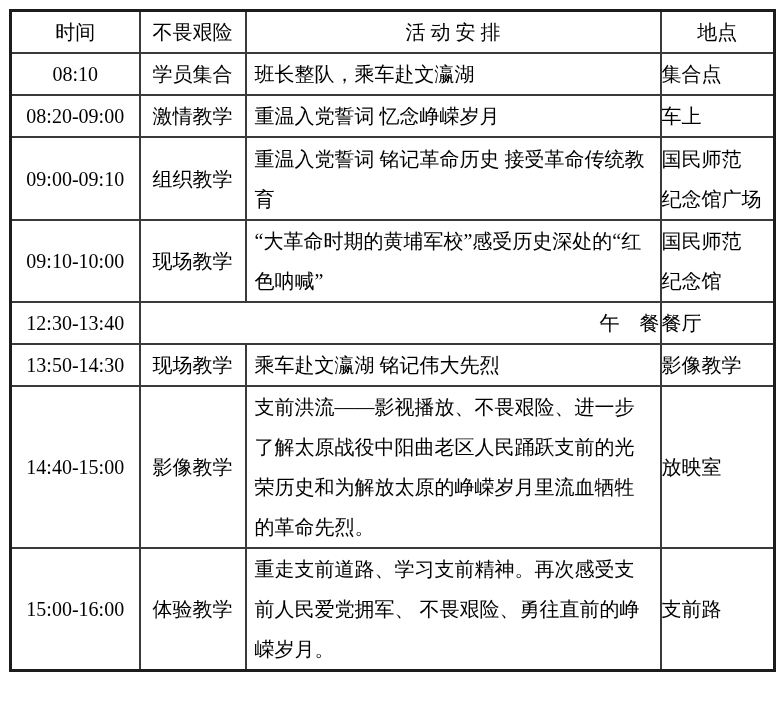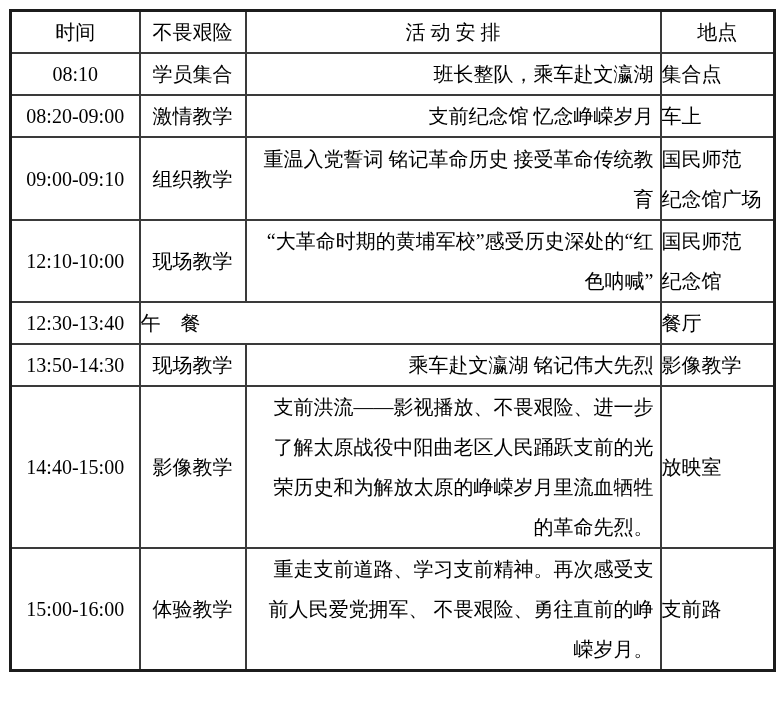--- a/index.html
+++ b/index.html
@@ -27,24 +27,24 @@
     line-height:40px;
     vertical-align:middle;
     overflow:hidden;
   }
   col.c-time { width:129px; }
   col.c-content { width:106px; }
   col.c-activity { width:415px; }
   col.c-location { width:114px; }
 
   td.center { text-align:center; }
-  td.act { text-align:right; padding:0 6px 0 8px; }
+  td.act { text-align:left; padding:0 6px 0 8px; }
   td.loc { text-align:left; white-space:pre-line; line-height:41px; }
   td.hdr { text-align:center; }
-  td.lunch { text-align:left; }
+  td.lunch { text-align:right; }
 
   tbody tr:nth-child(1)  { height:41px; }
   tbody tr:nth-child(2)  { height:40px;padding-left:36px; }
   tbody tr:nth-child(3)  { height:42px;margin-left:44px; }
   tbody tr:nth-child(4)  { height:83px; }
   tbody tr:nth-child(5)  { height:78px; }
   tbody tr:nth-child(6)  { height:42px; }
   tbody tr:nth-child(7)  { height:38px; }
   tbody tr:nth-child(8)  { height:42px; }
   tbody tr:nth-child(9)  { height:120px; }
@@ -74,34 +74,34 @@
       <tr>
         <td class="center">08:10</td>
         <td class="center">学员集合</td>
         <td class="act">班长整队，乘车赴文瀛湖</td>
         <td class="loc">集合点</td>
       </tr>
 
       <tr>
         <td class="center">08:20-09:00</td>
         <td class="center">激情教学</td>
-        <td class="act">支前纪念馆 忆念峥嵘岁月</td>
+        <td class="act">重温入党誓词 忆念峥嵘岁月</td>
         <td class="loc">车上</td>
       </tr>
 
       <tr>
         <td class="center">09:00-09:10</td>
         <td class="center">组织教学</td>
         <td class="act">重温入党誓词 铭记革命历史 接受革命传统教育</td>
         <td class="loc">国民师范
 纪念馆广场</td>
       </tr>
 
       <tr>
-        <td class="center">12:10-10:00</td>
+        <td class="center">09:10-10:00</td>
         <td class="center">现场教学</td>
         <td class="act">“大革命时期的黄埔军校”感受历史深处的“红色呐喊”</td>
         <td class="loc">国民师范
 纪念馆</td>
       </tr>
 
 
       <tr>
         <td class="center">12:30-13:40</td>
         <td class="lunch" colspan="2">午　餐</td>

